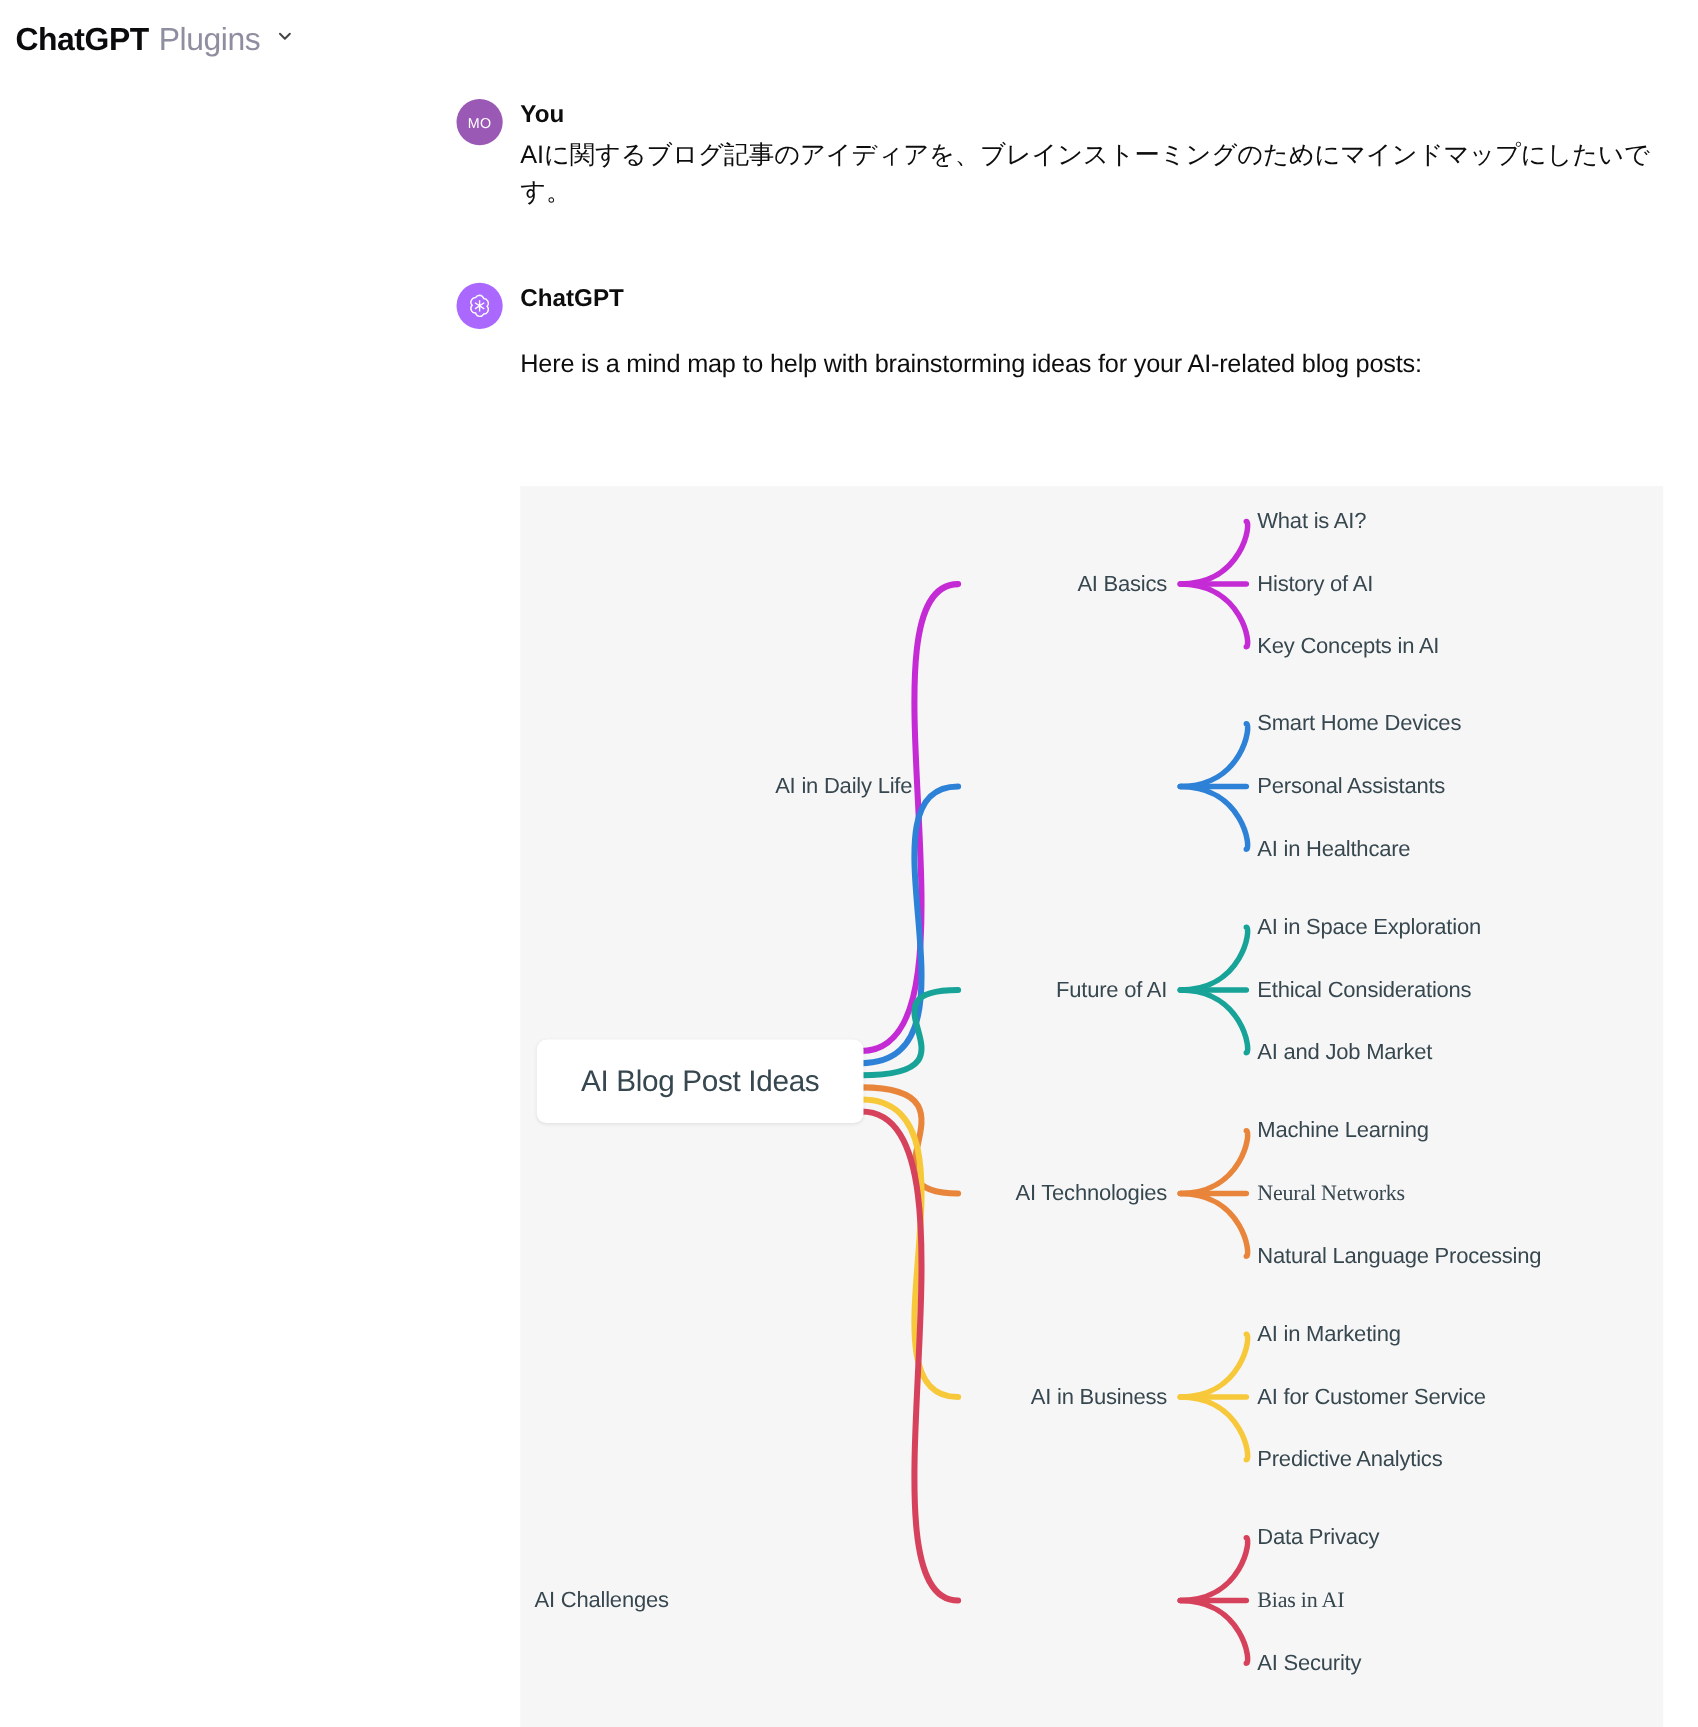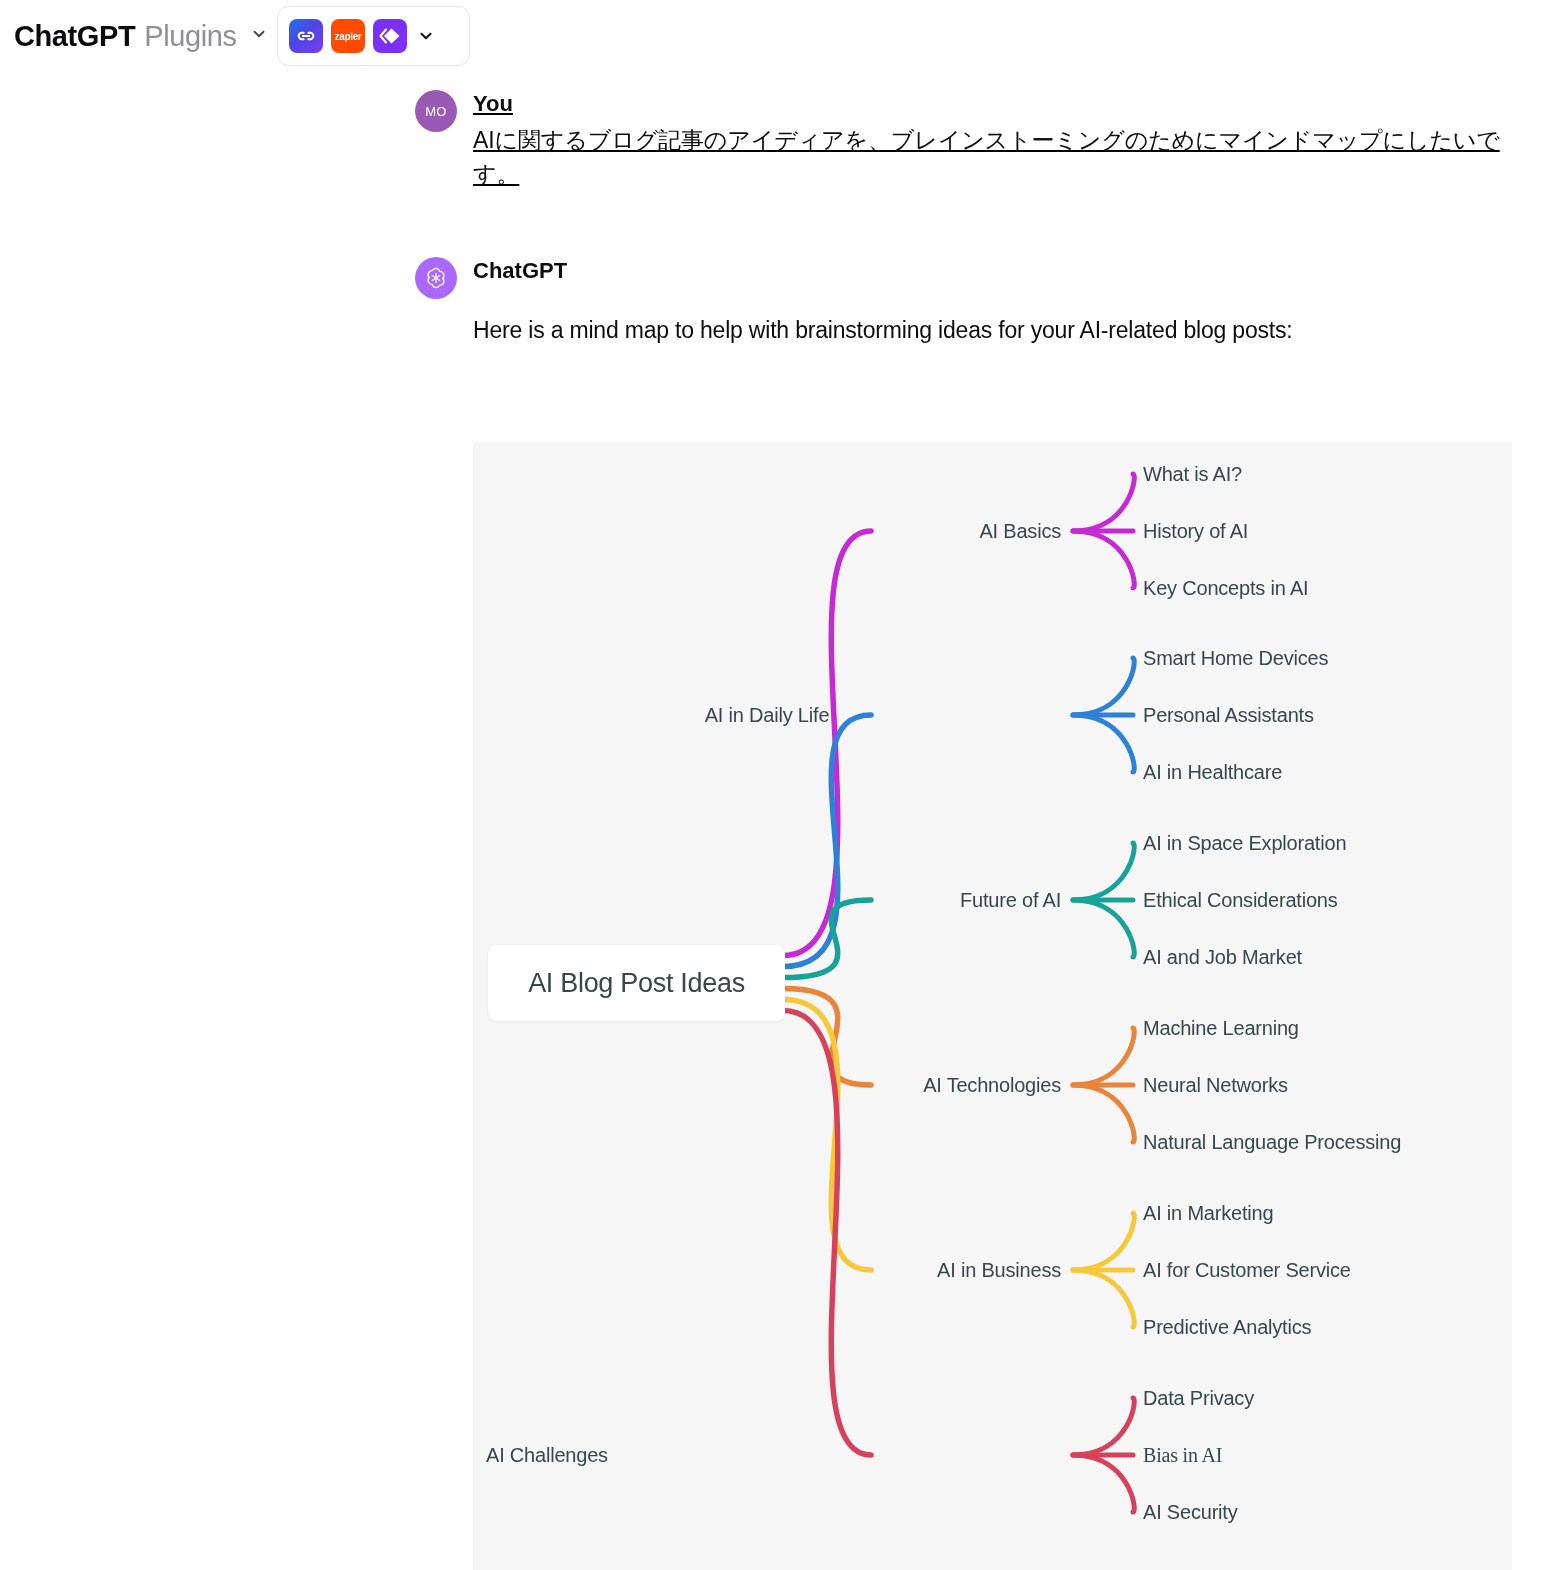--- a/index.html
+++ b/index.html
@@ -83,21 +83,21 @@
     color: #111;
     display: flex;
     align-items: center;
   }
 
   
   .msg {
     position: absolute;
     left: 415px;
   }
-  .msg-user { top: 90px; text-decoration: underline; }
+  .msg-user { top: 90px; }
   .msg-bot  { top: 257px; }
 
   .avatar {
     position: absolute;
     left: 0; top: 0;
     width: 42px; height: 42px;
     border-radius: 50%;
     display: flex;
     align-items: center;
     justify-content: center;
@@ -200,43 +200,20 @@
   <div class="brand">
     <span class="brand-name">ChatGPT</span>
     <span class="brand-sub">Plugins</span>
     <span class="brand-caret">
       <svg width="18" height="18" viewBox="0 0 24 24" fill="none" stroke="currentColor" stroke-width="2.4" stroke-linecap="round" stroke-linejoin="round">
           <polyline points="6 9 12 15 18 9"></polyline>
         </svg>
     </span>
   </div>
 
-  <div class="plugin-pill">
-    <span class="plugin-icon pi-link">
-      <svg width="22" height="22" viewBox="0 0 24 24" fill="none" stroke="#ffffff" stroke-width="2.1" stroke-linecap="round">
-        <path d="M9.5 8.5h-2a3.5 3.5 0 0 0 0 7h2"></path>
-        <path d="M14.5 8.5h2a3.5 3.5 0 0 1 0 7h-2"></path>
-        <path d="M8.5 12h7"></path>
-      </svg>
-    </span>
-    <span class="plugin-icon pi-zapier">
-      <span class="zapier-text">zapier</span>
-    </span>
-    <span class="plugin-icon pi-diagrams">
-      <svg width="24" height="24" viewBox="0 0 24 24">
-        <polygon points="13.5,4.5 21.5,12 13.5,19.5 6,12" fill="#ffffff"></polygon>
-        <path d="M8 5.5 L2.5 12 L8 18.5" fill="none" stroke="#ffffff" stroke-width="2.1" stroke-linecap="round" stroke-linejoin="round"></path>
-      </svg>
-    </span>
-    <span class="plugin-caret">
-      <svg width="18" height="18" viewBox="0 0 24 24" fill="none" stroke="currentColor" stroke-width="2.6" stroke-linecap="round" stroke-linejoin="round">
-          <polyline points="6 9 12 15 18 9"></polyline>
-        </svg>
-    </span>
-  </div>
 </div>
 
 <div class="msg msg-user">
   <div class="avatar avatar-user">
     <span>MO</span>
   </div>
   <div class="msg-body">
     <div class="msg-author">You</div>
     <div class="msg-text">AIに関するブログ記事のアイディアを、ブレインストーミングのためにマインドマップにしたいです。</div>
   </div>
@@ -299,21 +276,21 @@
       <div class="node-label node-branch" style="top: 273px; left: 0px; width: 588px; text-align: center;">AI in Daily Life</div>
       <div class="node-label node-leaf" style="top: 216px; left: 670px;">Smart Home Devices</div>
       <div class="node-label node-leaf" style="top: 273px; left: 670px;">Personal Assistants</div>
       <div class="node-label node-leaf" style="top: 330px; left: 670px;">AI in Healthcare</div>
       <div class="node-label node-branch" style="top: 458px; left: 0px; width: 588px; text-align: right;">Future of AI</div>
       <div class="node-label node-leaf" style="top: 401px; left: 670px;">AI in Space Exploration</div>
       <div class="node-label node-leaf" style="top: 458px; left: 670px;">Ethical Considerations</div>
       <div class="node-label node-leaf" style="top: 515px; left: 670px;">AI and Job Market</div>
       <div class="node-label node-branch" style="top: 643px; left: 0px; width: 588px; text-align: right;">AI Technologies</div>
       <div class="node-label node-leaf" style="top: 586px; left: 670px;">Machine Learning</div>
-      <div class="node-label node-leaf" style="top: 643px; left: 670px;">Neural Networks</div>
+      <div class="node-label node-leaf" style="top: 643px; left: 670px; font-family: Liberation Serif, serif;">Neural Networks</div>
       <div class="node-label node-leaf" style="top: 700px; left: 670px;">Natural Language Processing</div>
       <div class="node-label node-branch" style="top: 828px; left: 0px; width: 588px; text-align: right;">AI in Business</div>
       <div class="node-label node-leaf" style="top: 771px; left: 670px;">AI in Marketing</div>
       <div class="node-label node-leaf" style="top: 828px; left: 670px;">AI for Customer Service</div>
       <div class="node-label node-leaf" style="top: 885px; left: 670px;">Predictive Analytics</div>
       <div class="node-label node-branch" style="top: 1013px; left: 13px; width: 588px; text-align: left;">AI Challenges</div>
       <div class="node-label node-leaf" style="top: 956px; left: 670px;">Data Privacy</div>
       <div class="node-label node-leaf" style="top: 1013px; left: 670px; font-family: Liberation Serif, serif;">Bias in AI</div>
       <div class="node-label node-leaf" style="top: 1070px; left: 670px;">AI Security</div>
     </div>

